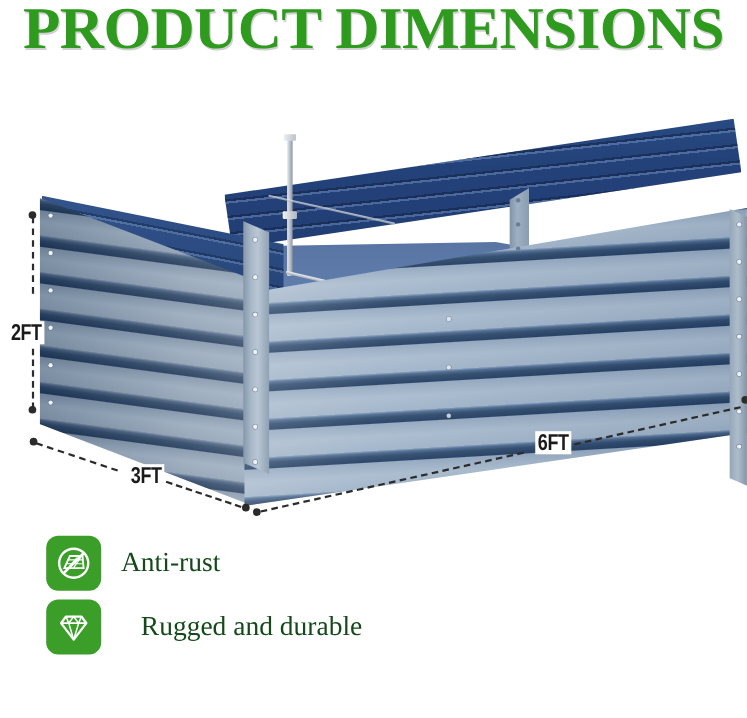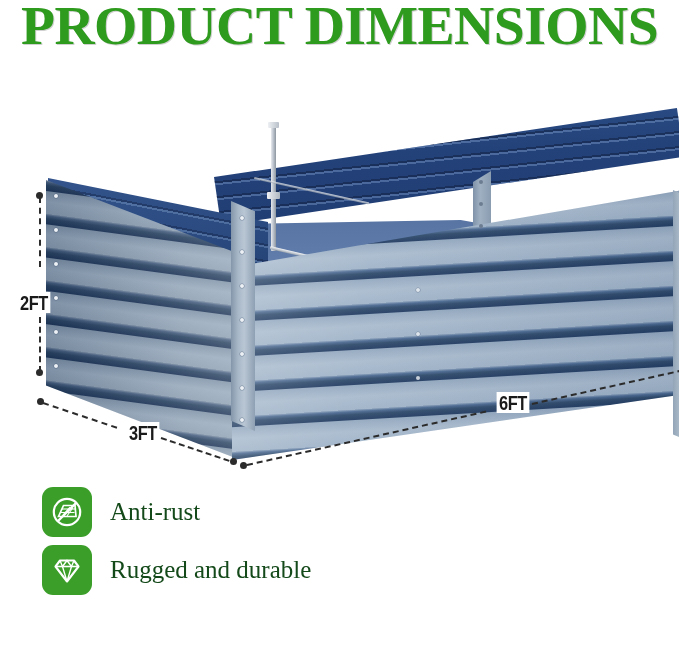--- a/index.html
+++ b/index.html
@@ -31,21 +31,21 @@
     color: #2E9B1E;
     transform: scaleX(1.03);
     transform-origin: center top;
     white-space: nowrap;
     text-shadow: 1px 1px 0 rgba(120,120,120,0.35);
   }
 
   
   #product-illustration {
     position: absolute;
-    left: 18px;
+    left: 8px;
     top: 70px;
     width: 556px;
     height: 410px;
   }
 
   
   .planter {
     position: absolute;
     left: 0; top: 0;
     width: 679px; height: 410px;
@@ -431,21 +431,21 @@
         <path d="M11.5 18.5 L25.5 18.5" stroke="#ffffff" stroke-width="1.1"></path>
         <path d="M13 15 L26 15" stroke="#ffffff" stroke-width="1.1"></path>
         <path d="M14 21 L21 13" stroke="#ffffff" stroke-width="1.1"></path>
         <path d="M18 22 L24 13.5" stroke="#ffffff" stroke-width="1.1"></path>
         <path d="M8.5 27.5 L27.5 8.5" stroke="#ffffff" stroke-width="2.4"></path>
       </svg>
     </div>
     <div class="feature-label">Anti-rust</div>
   </div>
 
-  <div class="feature-row" style="top:62px;">
+  <div class="feature-row" style="top:62px;gap:18px;">
     <div class="feature-icon">
       <svg width="36" height="36" viewBox="0 0 36 36" aria-hidden="true">
         <path d="M6.5 14.5 L11 8.5 L25 8.5 L29.5 14.5 L18 29.5 Z" fill="none" stroke="#ffffff" stroke-width="2.1" stroke-linejoin="round"></path>
         <path d="M6.5 14.5 L29.5 14.5" stroke="#ffffff" stroke-width="1.6"></path>
         <path d="M11 8.5 L13.5 14.5 L18 29.5" stroke="#ffffff" stroke-width="1.4" fill="none"></path>
         <path d="M25 8.5 L22.5 14.5 L18 29.5" stroke="#ffffff" stroke-width="1.4" fill="none"></path>
         <path d="M13.5 14.5 L18 8.5 L22.5 14.5" stroke="#ffffff" stroke-width="1.4" fill="none"></path>
       </svg>
     </div>
     <div class="feature-label">Rugged and durable</div>

